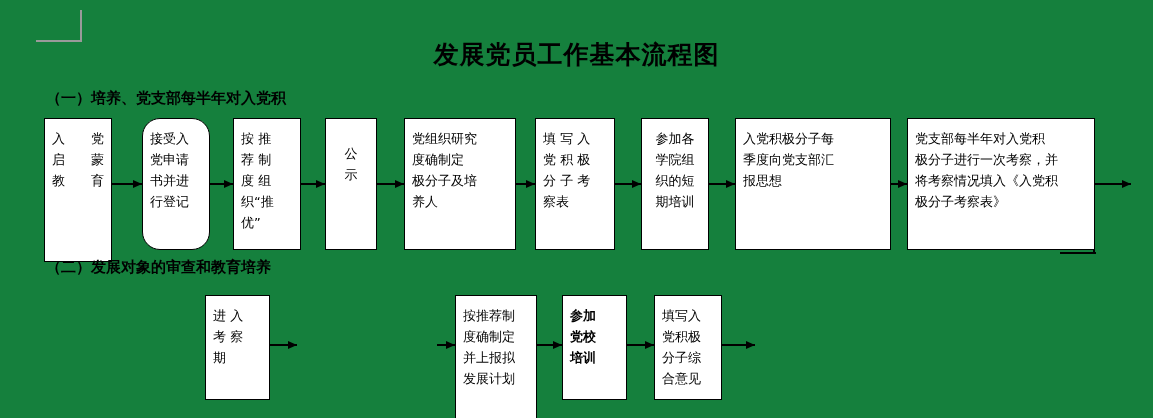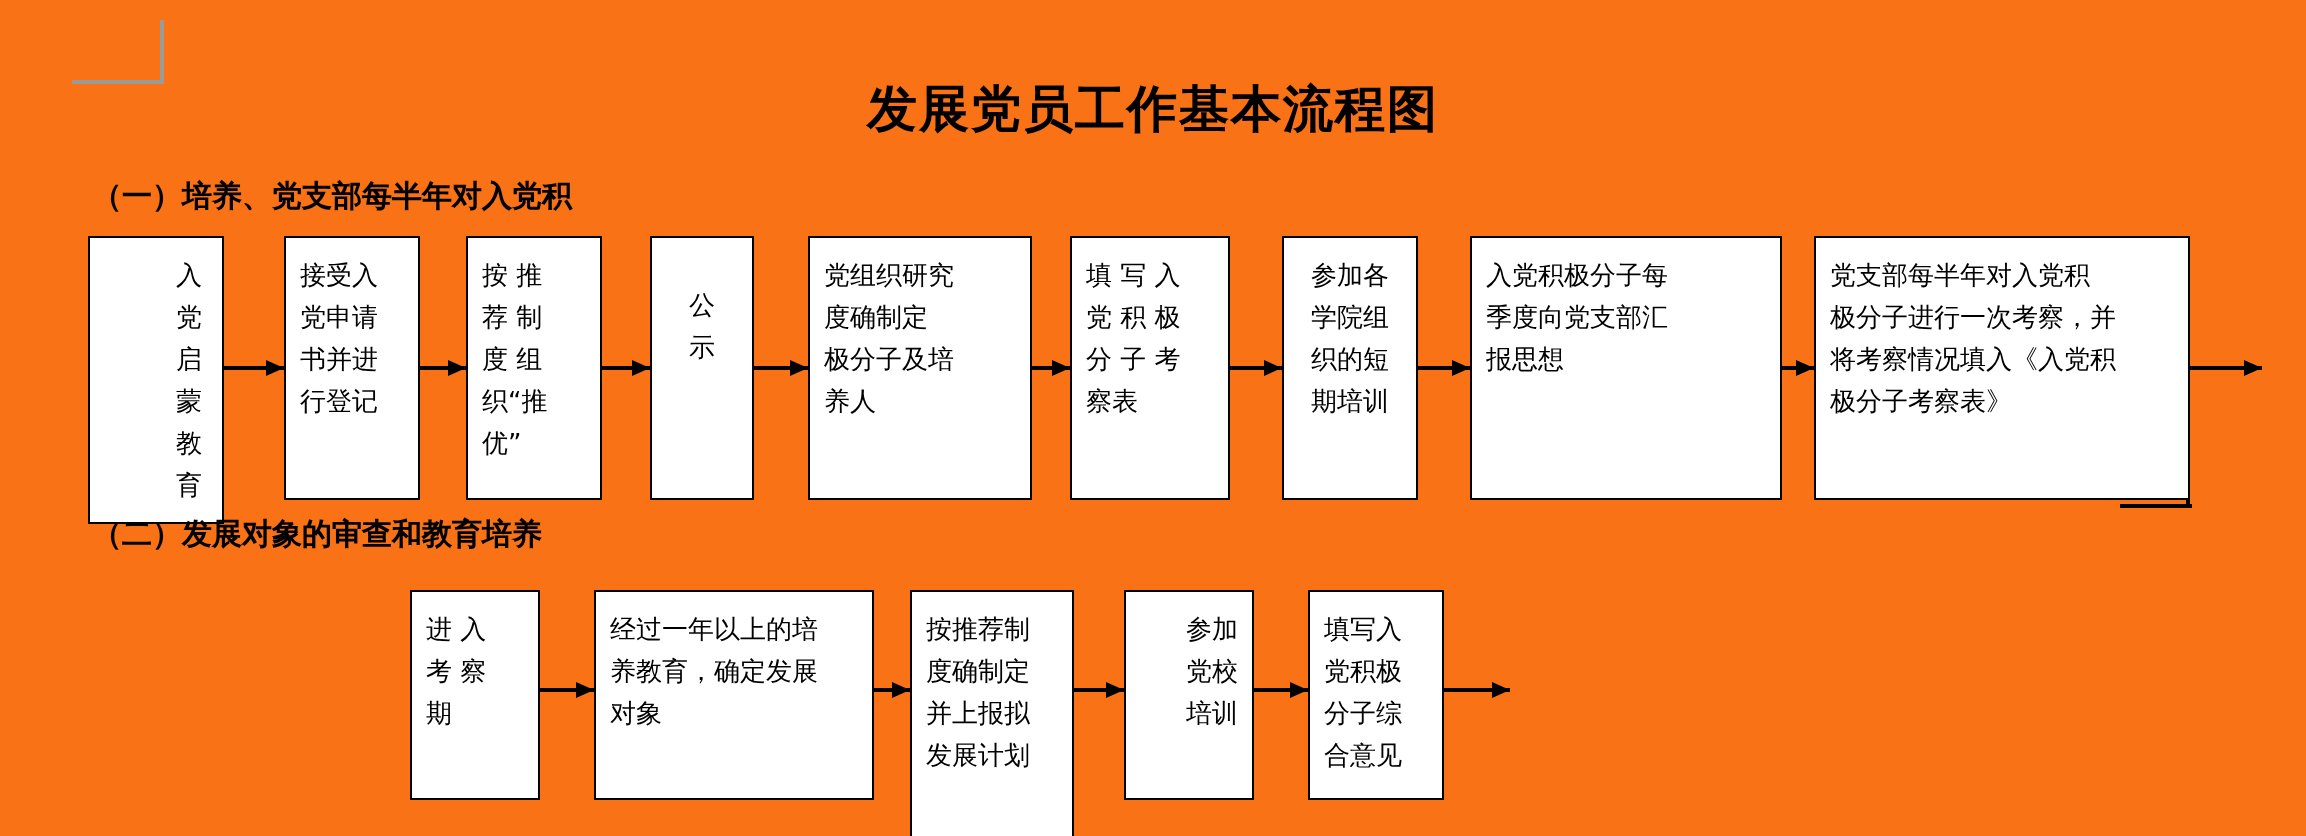--- a/index.html
+++ b/index.html
@@ -9,21 +9,21 @@
   }
   body {
     font-family: "Liberation Serif", "DejaVu Serif", serif;
     color: #000000;
   }
   #page {
     position: relative;
     width: 1153px;
     height: 418px;
     overflow: hidden;
-    background: #f97316;
+    background: #15803d;
   }
 
   
   .crop-mark {
     position: absolute;
   }
   .crop-mark .h {
     position: absolute;
     background: #9a9a9a;
     height: 2px;
@@ -124,27 +124,27 @@
   </div>
   <div class="crop-mark dark" style="left:1060px; top:230px; width:36px; height:24px;">
     <div class="v" style="left:33px; top:0; height:24px;"></div>
     <div class="h" style="left:0; top:22px; width:36px;"></div>
   </div>
 
   <div id="doc-title">发展党员工作基本流程图</div>
 
   <div id="section-1-heading" class="section-heading">（一）培养、党支部每半年对入党积</div>
 
-  <div class="flow-box pad-a spread" style="left:44px; top:118px; width:68px; height:144px;padding-left:36px;">
+  <div class="flow-box pad-a spread" style="left:44px; top:118px; width:68px; height:144px;">
     <div class="box-text">入 党
 启 蒙
 教 育</div>
   </div>
 
-  <div class="flow-box pad-a" style="left:142px; top:118px; width:68px; height:132px;">
+  <div class="flow-box pad-a" style="left:142px; top:118px; width:68px; height:132px;border-radius:18px;">
     <div class="box-text">接受入
 党申请
 书并进
 行登记</div>
   </div>
 
   <div class="flow-box pad-a" style="left:233px; top:118px; width:68px; height:132px;">
     <div class="box-text">按 推
 荐 制
 度 组
@@ -229,35 +229,30 @@
   </div>
 
   <div id="section-2-heading" class="section-heading">（二）发展对象的审查和教育培养</div>
 
   <div class="flow-box pad-a" style="left:205px; top:295px; width:65px; height:105px;">
     <div class="box-text">进 入
 考 察
 期</div>
   </div>
 
-  <div class="flow-box pad-a" style="left:297px; top:295px; width:140px; height:105px;">
-    <div class="box-text">经过一年以上的培
-养教育，确定发展
-对象</div>
-  </div>
 
   <div class="flow-box pad-a" style="left:455px; top:295px; width:82px; height:124px;">
     <div class="box-text">按推荐制
 度确制定
 并上报拟
 发展计划</div>
   </div>
 
   <div class="flow-box pad-a" style="left:562px; top:295px; width:65px; height:105px;">
-    <div class="box-text" style="text-align:right;">参加
+    <div class="box-text" style="text-align:left;font-weight:bold;">参加
 党校
 培训</div>
   </div>
 
   <div class="flow-box pad-a" style="left:654px; top:295px; width:68px; height:105px;">
     <div class="box-text">填写入
 党积极
 分子综
 合意见</div>
   </div>

